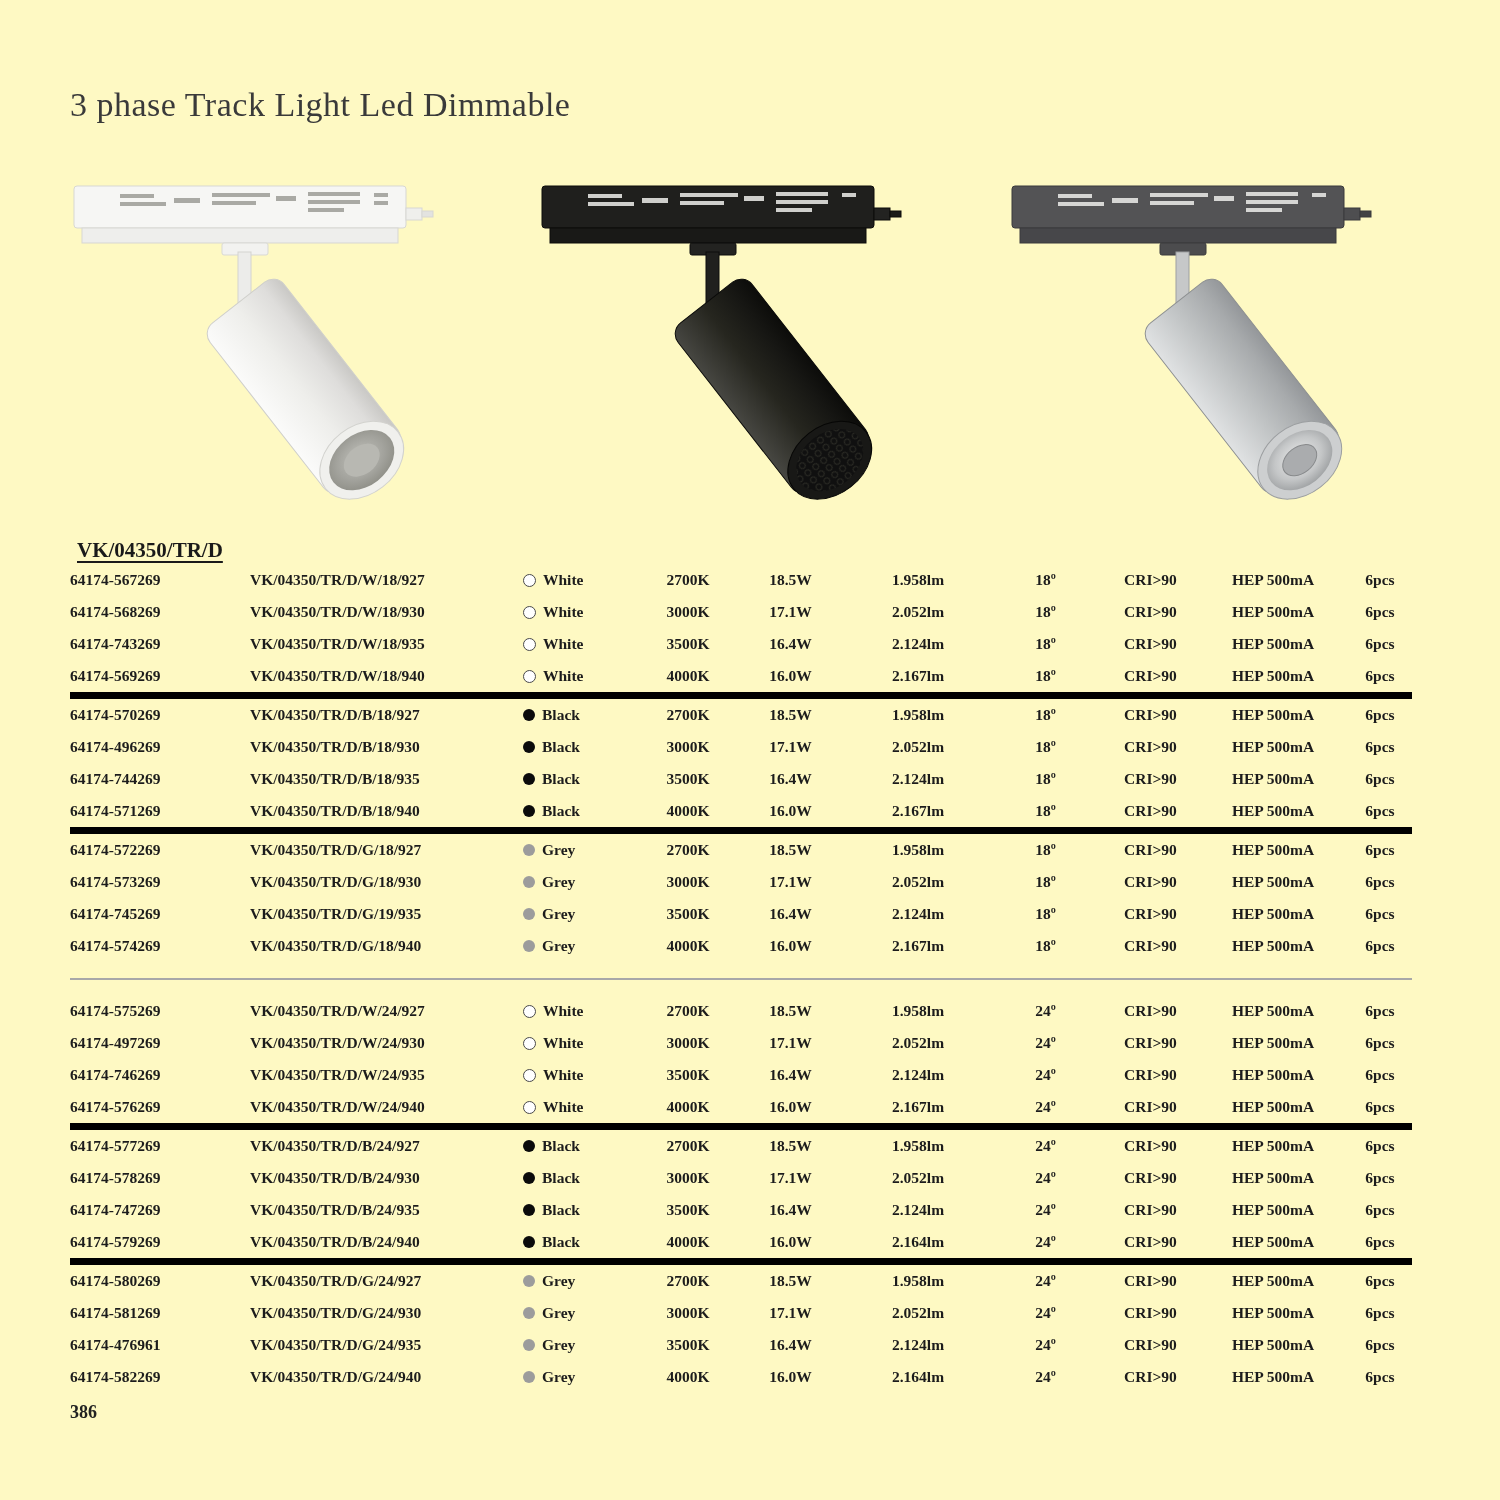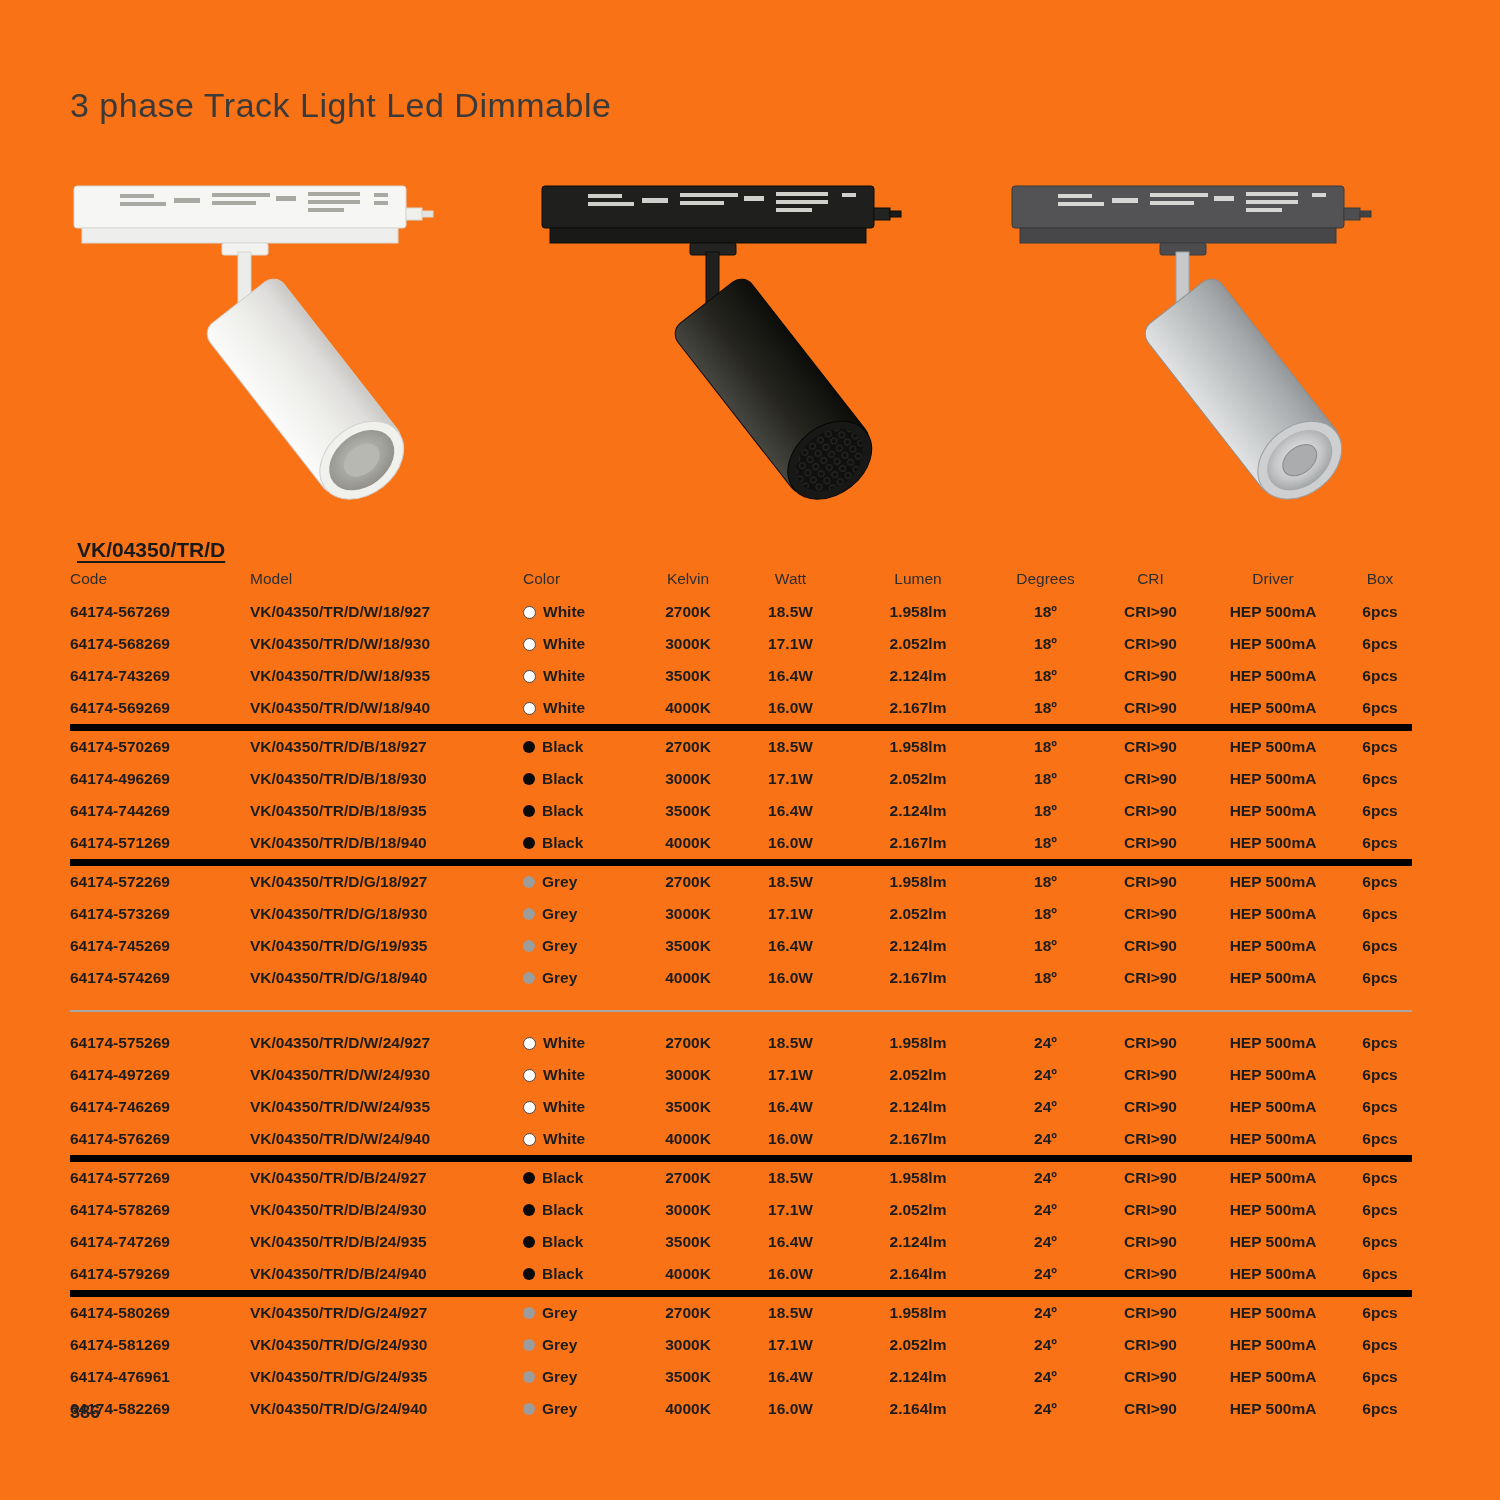--- a/index.html
+++ b/index.html
@@ -1,17 +1,17 @@
 <!DOCTYPE html>
 <html><head>
 <meta charset="utf-8">
 <style>
   html,body{margin:0;padding:0;background:#ffffff;}
-  .page{position:relative;width:1500px;height:1500px;background:#f97316;overflow:hidden;
-        font-family:Liberation Sans, sans-serif;color:#1c1c1c;}
+  .page{position:relative;width:1500px;height:1500px;background:#fef9c3;overflow:hidden;
+        font-family:Liberation Serif, serif;color:#1c1c1c;}
 
   .title{position:absolute;left:70px;top:86px;margin:0;font-size:34px;font-weight:400;
          letter-spacing:0.5px;color:#3a3a3a;}
 
   .products{position:absolute;left:0;top:178px;width:1500px;height:335px;}
   .fixture{position:absolute;top:0;width:410px;height:330px;}
   .fixture.f0{left:62px;} .fixture.f1{left:530px;} .fixture.f2{left:1000px;}
 
   .product-code{position:absolute;left:70px;top:531px;margin:7px;font-size:21px;font-weight:700;
          color:#1a1a1a;text-decoration:underline;text-decoration-thickness:2px;text-underline-offset:4px;text-align:right;}
@@ -165,32 +165,20 @@
           <ellipse cx="0" cy="188" rx="36" ry="26" fill="url(#grefl)"></ellipse>
           <ellipse cx="0" cy="188" rx="19" ry="13" fill="#aaacae" stroke="#87898b"></ellipse>
         </g>
       </svg>
     </div>
   </div>
 
   <h2 class="product-code">VK/04350/TR/D</h2>
 
   <div class="spec-table">
-      <div class="trow thead">
-        <div class="cell c0">Code</div>
-        <div class="cell c1">Model</div>
-        <div class="cell c2">Color</div>
-        <div class="cell c3">Kelvin</div>
-        <div class="cell c4">Watt</div>
-        <div class="cell c5">Lumen</div>
-        <div class="cell c6">Degrees</div>
-        <div class="cell c7">CRI</div>
-        <div class="cell c8">Driver</div>
-        <div class="cell c9">Box</div>
-      </div>
       <div class="tgroup g0">
         <div class="trow">
           <div class="cell c0">64174-567269</div>
           <div class="cell c1">VK/04350/TR/D/W/18/927</div>
           <div class="cell c2">
             <span class="dot dot-white"></span>
             <span>White</span>
           </div>
           <div class="cell c3">2700K</div>
           <div class="cell c4">18.5W</div>

